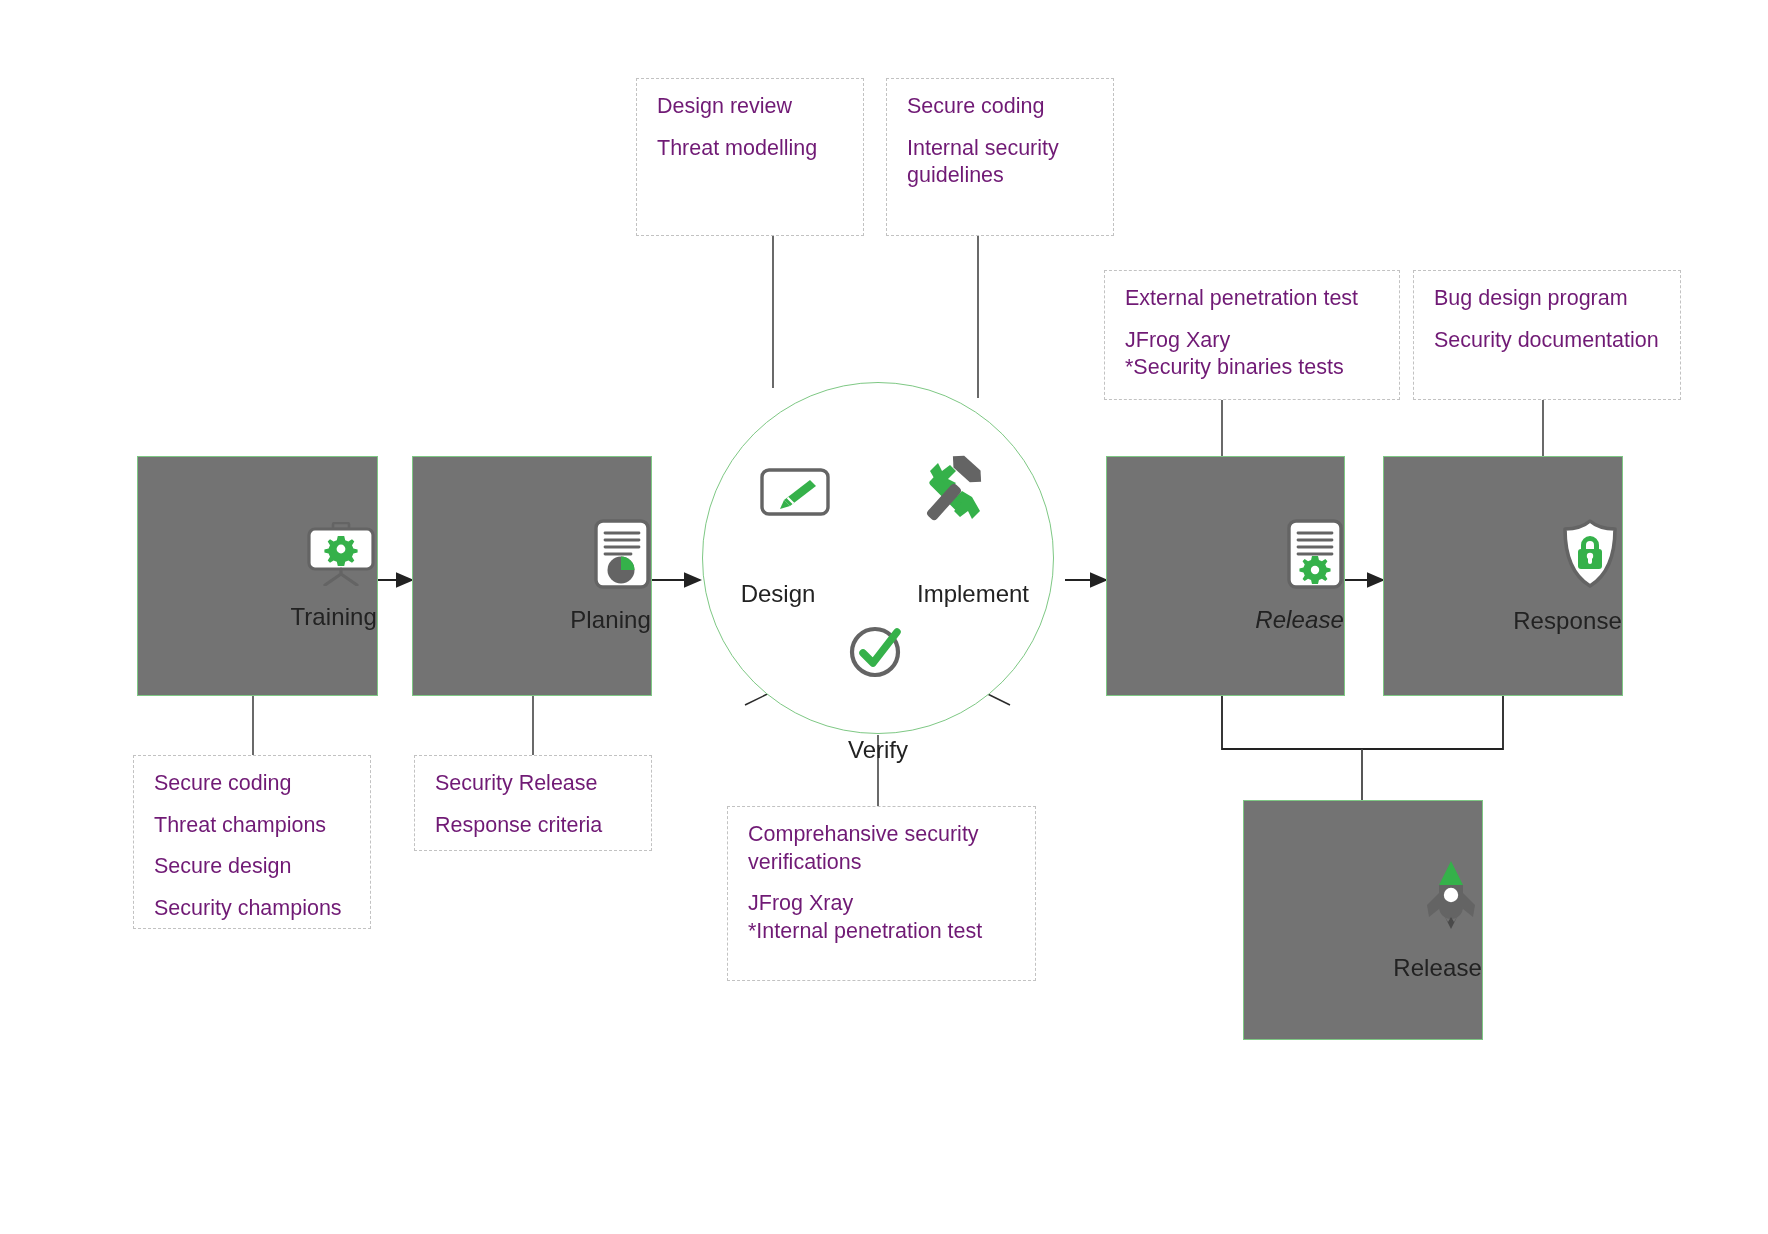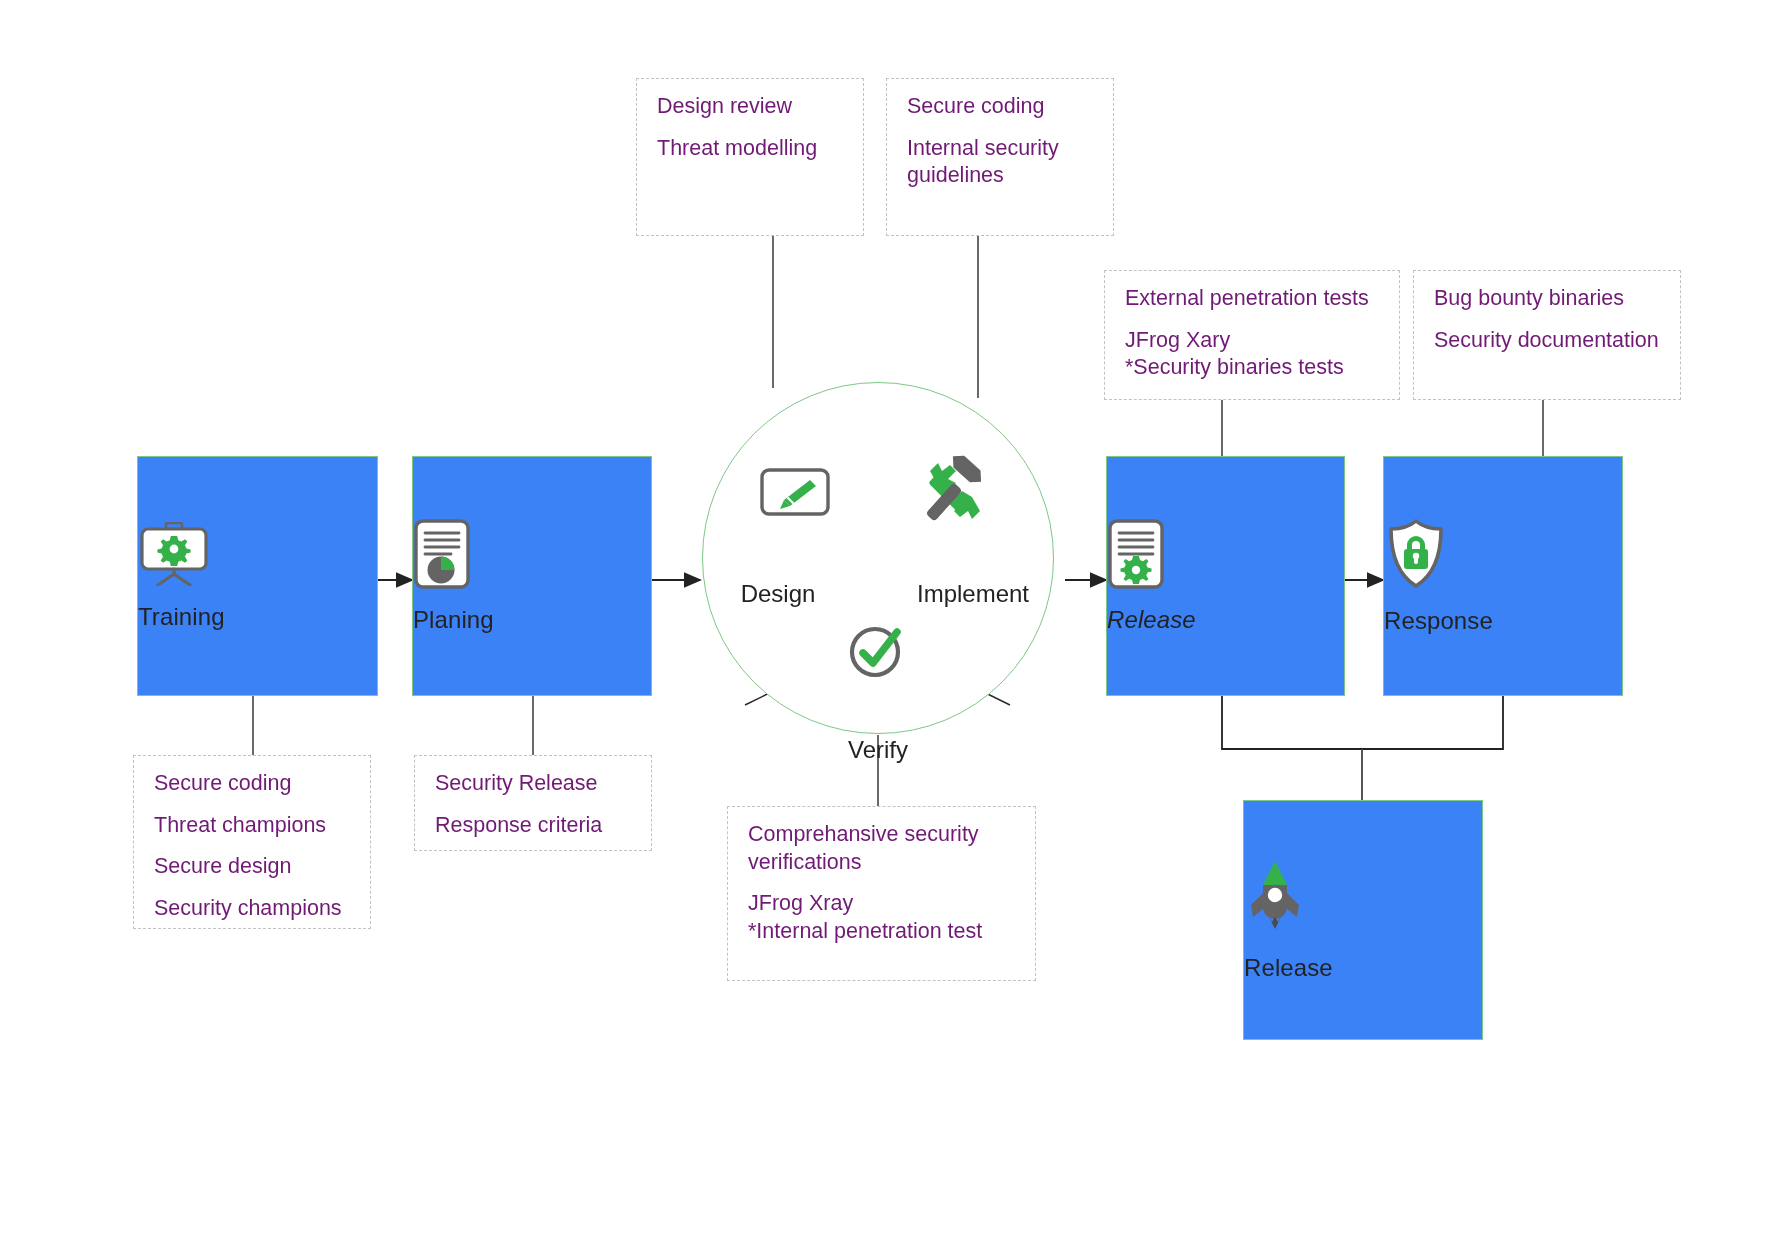--- a/index.html
+++ b/index.html
@@ -8,23 +8,23 @@
     font-family:"Liberation Sans","DejaVu Sans",sans-serif;
     color:#222222;
   }
   #canvas{position:absolute;left:0;top:0;width:1768px;height:1234px;}
   svg#wires{position:absolute;left:0;top:0;width:1768px;height:1234px;pointer-events:none;}
 
   
   .stage{
     position:absolute;
     border:1.6px solid #7ec884;
-    background:#3b82f6;
+    background:#737373;
     box-sizing:border-box;
-    display:flex;flex-direction:column;align-items:flex-start;justify-content:center;
+    display:flex;flex-direction:column;align-items:flex-end;justify-content:center;
   }
   .stage .icon{display:block;margin-bottom:14px;}
   .stage .stage-label{
     font-size:24px;color:#222;letter-spacing:.1px;line-height:1.1;white-space:nowrap;
   }
 
   
   .note{
     position:absolute;
     border:1.3px dashed #c2c2c2;
@@ -217,27 +217,27 @@
     <p>Threat modelling</p>
   </div>
 
   <div class="note" style="left:886px;top:78px;width:228px;height:158px;">
     <p>Secure coding</p>
     <p>Internal security
 guidelines</p>
   </div>
 
   <div class="note" style="left:1104px;top:270px;width:296px;height:130px;">
-    <p>External penetration tests</p>
+    <p>External penetration test</p>
     <p>JFrog Xary
 *Security binaries tests</p>
   </div>
 
   <div class="note" style="left:1413px;top:270px;width:268px;height:130px;">
-    <p>Bug bounty binaries</p>
+    <p>Bug design program</p>
     <p>Security documentation</p>
   </div>
 
   <div class="note" style="left:133px;top:755px;width:238px;height:174px;">
     <p>Secure coding</p>
     <p>Threat champions</p>
     <p>Secure design</p>
     <p>Security champions</p>
   </div>
 

